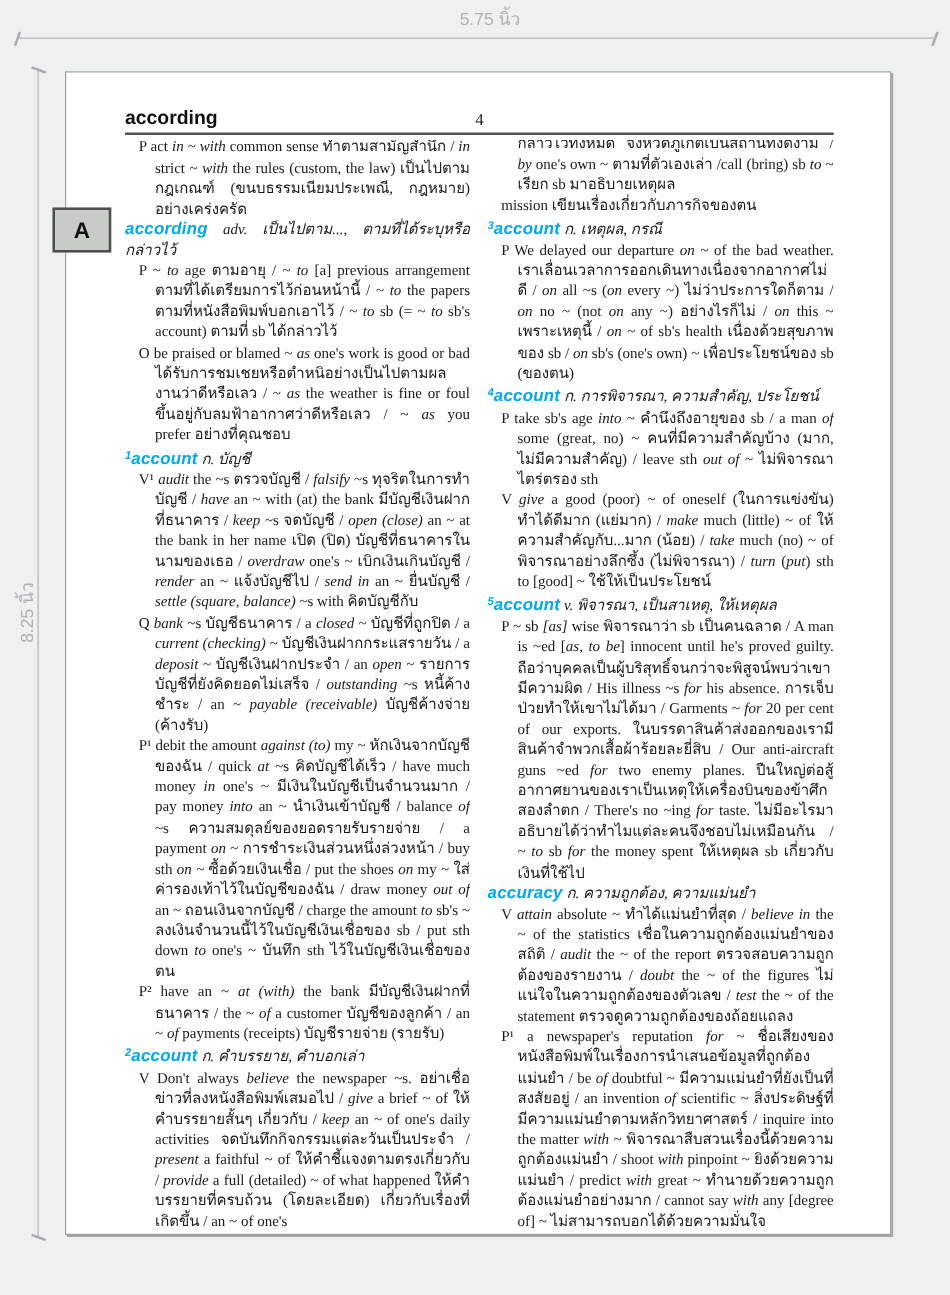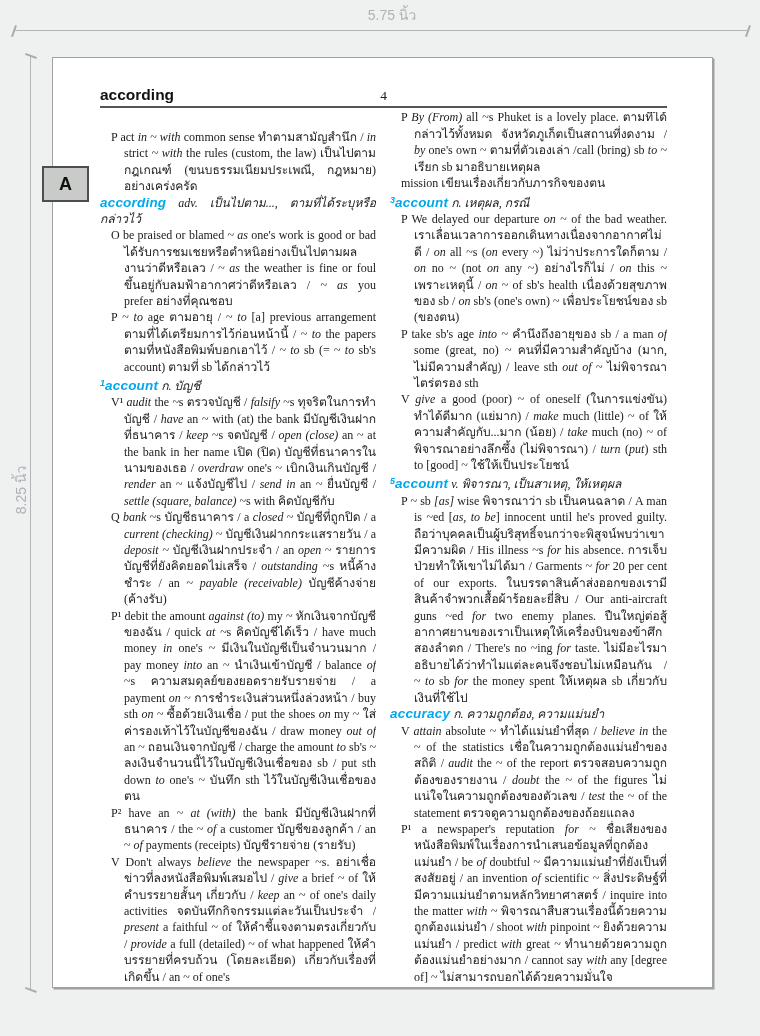--- a/index.html
+++ b/index.html
@@ -74,35 +74,37 @@
     <span>A</span>
   </div>
   <div class="page-header">
     <span class="page-headword">according</span>
     <span class="page-number">4</span>
   </div>
   <div class="columns">
     <div class="col left" id="col-left">
         <div class="para">P  act <i>in</i> ~ <i>with</i> common sense ทำตามสามัญสำนึก / <i>in</i> strict ~ <i>with</i> the rules (custom, the law) เป็นไปตามกฎเกณฑ์ (ขนบธรรมเนียมประเพณี, กฎหมาย) อย่างเคร่งครัด</div>
         <div class="hw"><span class="word">according</span> <span class="pos">adv.</span> <span class="gloss">เป็นไปตาม..., ตามที่ได้ระบุหรือกล่าวไว้</span></div>
+        <div class="para">P  ~ <i>to</i> age ตามอายุ / ~ <i>to</i> [a] previous arrangement ตามที่ได้เตรียมการไว้ก่อนหน้านี้ / ~ <i>to</i> the papers ตามที่หนังสือพิมพ์บอกเอาไว้ / ~ <i>to</i> sb (= ~ <i>to</i> sb's account) ตามที่ sb ได้กล่าวไว้</div>
         <div class="para">O  be praised or blamed ~ <i>as</i> one's work is good or bad ได้รับการชมเชยหรือตำหนิอย่างเป็นไปตามผลงานว่าดีหรือเลว / ~ <i>as</i> the weather is fine or foul ขึ้นอยู่กับลมฟ้าอากาศว่าดีหรือเลว / ~ <i>as</i> you prefer อย่างที่คุณชอบ</div>
-        <div class="para">P  ~ <i>to</i> age ตามอายุ / ~ <i>to</i> [a] previous arrangement ตามที่ได้เตรียมการไว้ก่อนหน้านี้ / ~ <i>to</i> the papers ตามที่หนังสือพิมพ์บอกเอาไว้ / ~ <i>to</i> sb (= ~ <i>to</i> sb's account) ตามที่ sb ได้กล่าวไว้</div>
         <div class="hw"><span class="sup">1</span><span class="word">account</span> <span class="pos">ก.</span> <span class="gloss">บัญชี</span></div>
         <div class="para">V¹ <i>audit</i> the ~s ตรวจบัญชี / <i>falsify</i> ~s ทุจริตในการทำบัญชี / <i>have</i> an ~ with (at) the bank มีบัญชีเงินฝากที่ธนาคาร / <i>keep</i> ~s จดบัญชี / <i>open (close)</i> an ~ at the bank in her name เปิด (ปิด) บัญชีที่ธนาคารในนามของเธอ / <i>overdraw</i> one's ~ เบิกเงินเกินบัญชี / <i>render</i> an ~ แจ้งบัญชีไป / <i>send in</i> an ~ ยื่นบัญชี / <i>settle (square, balance)</i> ~s with คิดบัญชีกับ</div>
         <div class="para">Q  <i>bank</i> ~s บัญชีธนาคาร / a <i>closed</i> ~ บัญชีที่ถูกปิด / a <i>current (checking)</i> ~ บัญชีเงินฝากกระแสรายวัน / a <i>deposit</i> ~ บัญชีเงินฝากประจำ / an <i>open</i> ~ รายการบัญชีที่ยังคิดยอดไม่เสร็จ / <i>outstanding</i> ~s หนี้ค้างชำระ / an ~ <i>payable (receivable)</i> บัญชีค้างจ่าย (ค้างรับ)</div>
         <div class="para">P¹ debit the amount <i>against (to)</i> my ~ หักเงินจากบัญชีของฉัน / quick <i>at</i> ~s คิดบัญชีได้เร็ว / have much money <i>in</i> one's ~ มีเงินในบัญชีเป็นจำนวนมาก / pay money <i>into</i> an ~ นำเงินเข้าบัญชี / balance <i>of</i> ~s ความสมดุลย์ของยอดรายรับรายจ่าย / a payment <i>on</i> ~ การชำระเงินส่วนหนึ่งล่วงหน้า / buy sth <i>on</i> ~ ซื้อด้วยเงินเชื่อ / put the shoes <i>on</i> my ~ ใส่ค่ารองเท้าไว้ในบัญชีของฉัน / draw money <i>out of</i> an ~ ถอนเงินจากบัญชี / charge the amount <i>to</i> sb's ~ ลงเงินจำนวนนี้ไว้ในบัญชีเงินเชื่อของ sb / put sth down <i>to</i> one's ~ บันทึก sth ไว้ในบัญชีเงินเชื่อของตน</div>
         <div class="para">P² have an ~ <i>at (with)</i> the bank มีบัญชีเงินฝากที่ธนาคาร / the ~ <i>of</i> a customer บัญชีของลูกค้า / an ~ <i>of</i> payments (receipts) บัญชีรายจ่าย (รายรับ)</div>
+        <div class="hw"><span class="sup">2</span><span class="word">account</span> <span class="pos">ก.</span> <span class="gloss">คำบรรยาย, คำบอกเล่า</span></div>
         <div class="para">V  Don't always <i>believe</i> the newspaper ~s. อย่าเชื่อข่าวที่ลงหนังสือพิมพ์เสมอไป / <i>give</i> a brief ~ of ให้คำบรรยายสั้นๆ เกี่ยวกับ / <i>keep</i> an ~ of one's daily activities จดบันทึกกิจกรรมแต่ละวันเป็นประจำ / <i>present</i> a faithful ~ of ให้คำชี้แจงตามตรงเกี่ยวกับ / <i>provide</i> a full (detailed) ~ of what happened ให้คำบรรยายที่ครบถ้วน (โดยละเอียด) เกี่ยวกับเรื่องที่เกิดขึ้น /  an ~ of one's</div>
       </div>
     <div class="col-divider"></div>
     <div class="col right" id="col-right">
         <div class="para">P  <i>By (From)</i> all ~s Phuket is a lovely place. ตามที่ได้กล่าวไว้ทั้งหมด จังหวัดภูเก็ตเป็นสถานที่งดงาม / <i>by</i> one's own ~ ตามที่ตัวเองเล่า /call (bring) sb <i>to</i> ~ เรียก sb มาอธิบายเหตุผล</div>
         <div class="para">mission เขียนเรื่องเกี่ยวกับภารกิจของตน</div>
         <div class="hw"><span class="sup">3</span><span class="word">account</span> <span class="pos">ก.</span> <span class="gloss">เหตุผล, กรณี</span></div>
         <div class="para">P  We delayed our departure <i>on</i> ~ of the bad weather. เราเลื่อนเวลาการออกเดินทางเนื่องจากอากาศไม่ดี / <i>on</i> all ~s (<i>on</i> every ~) ไม่ว่าประการใดก็ตาม / <i>on</i> no ~ (not <i>on</i> any ~) อย่างไรก็ไม่ / <i>on</i> this ~ เพราะเหตุนี้ / <i>on</i> ~ of sb's health เนื่องด้วยสุขภาพของ sb / <i>on</i> sb's (one's own) ~ เพื่อประโยชน์ของ sb (ของตน)</div>
+        <div class="hw"><span class="sup">4</span><span class="word">account</span> <span class="pos">ก.</span> <span class="gloss">การพิจารณา, ความสำคัญ, ประโยชน์</span></div>
         <div class="para">P  take sb's age <i>into</i> ~ คำนึงถึงอายุของ sb / a man <i>of</i> some (great, no) ~ คนที่มีความสำคัญบ้าง (มาก, ไม่มีความสำคัญ) / leave sth <i>out of</i> ~ ไม่พิจารณาไตร่ตรอง sth</div>
         <div class="para">V  <i>give</i> a good (poor) ~ of oneself (ในการแข่งขัน) ทำได้ดีมาก (แย่มาก) / <i>make</i> much (little) ~ of ให้ความสำคัญกับ...มาก (น้อย) / <i>take</i> much (no) ~ of พิจารณาอย่างลึกซึ้ง (ไม่พิจารณา) / <i>turn</i> (<i>put</i>) sth to [good] ~ ใช้ให้เป็นประโยชน์</div>
         <div class="hw"><span class="sup">5</span><span class="word">account</span> <span class="pos">v.</span> <span class="gloss">พิจารณา, เป็นสาเหตุ, ให้เหตุผล</span></div>
         <div class="para">P  ~ sb <i>[as]</i> wise พิจารณาว่า sb เป็นคนฉลาด / A man is ~ed [<i>as, to be</i>] innocent until he's proved guilty. ถือว่าบุคคลเป็นผู้บริสุทธิ์จนกว่าจะพิสูจน์พบว่าเขามีความผิด / His illness ~s <i>for</i> his absence. การเจ็บป่วยทำให้เขาไม่ได้มา / Garments ~ <i>for</i> 20 per cent of our exports. ในบรรดาสินค้าส่งออกของเรามีสินค้าจำพวกเสื้อผ้าร้อยละยี่สิบ / Our anti-aircraft guns ~ed <i>for</i> two enemy planes. ปืนใหญ่ต่อสู้อากาศยานของเราเป็นเหตุให้เครื่องบินของข้าศึกสองลำตก / There's no ~ing <i>for</i> taste. ไม่มีอะไรมาอธิบายได้ว่าทำไมแต่ละคนจึงชอบไม่เหมือนกัน / ~ <i>to</i> sb <i>for</i> the money spent ให้เหตุผล sb เกี่ยวกับเงินที่ใช้ไป</div>
         <div class="hw"><span class="word">accuracy</span> <span class="pos">ก.</span> <span class="gloss">ความถูกต้อง, ความแม่นยำ</span></div>
         <div class="para">V  <i>attain</i> absolute ~ ทำได้แม่นยำที่สุด / <i>believe in</i> the ~ of the statistics เชื่อในความถูกต้องแม่นยำของสถิติ / <i>audit</i> the ~ of the report ตรวจสอบความถูกต้องของรายงาน / <i>doubt</i> the ~ of the figures ไม่แน่ใจในความถูกต้องของตัวเลข / <i>test</i> the ~ of the statement ตรวจดูความถูกต้องของถ้อยแถลง</div>
         <div class="para">P¹ a newspaper's reputation <i>for</i> ~ ชื่อเสียงของหนังสือพิมพ์ในเรื่องการนำเสนอข้อมูลที่ถูกต้องแม่นยำ / be <i>of</i> doubtful ~ มีความแม่นยำที่ยังเป็นที่สงสัยอยู่ / an invention <i>of</i> scientific ~ สิ่งประดิษฐ์ที่มีความแม่นยำตามหลักวิทยาศาสตร์ / inquire into the matter <i>with</i> ~ พิจารณาสืบสวนเรื่องนี้ด้วยความถูกต้องแม่นยำ / shoot <i>with</i> pinpoint ~ ยิงด้วยความแม่นยำ / predict <i>with</i> great ~ ทำนายด้วยความถูกต้องแม่นยำอย่างมาก / cannot say <i>with</i> any [degree of] ~ ไม่สามารถบอกได้ด้วยความมั่นใจ</div>
       </div>
   </div>
 </div>

